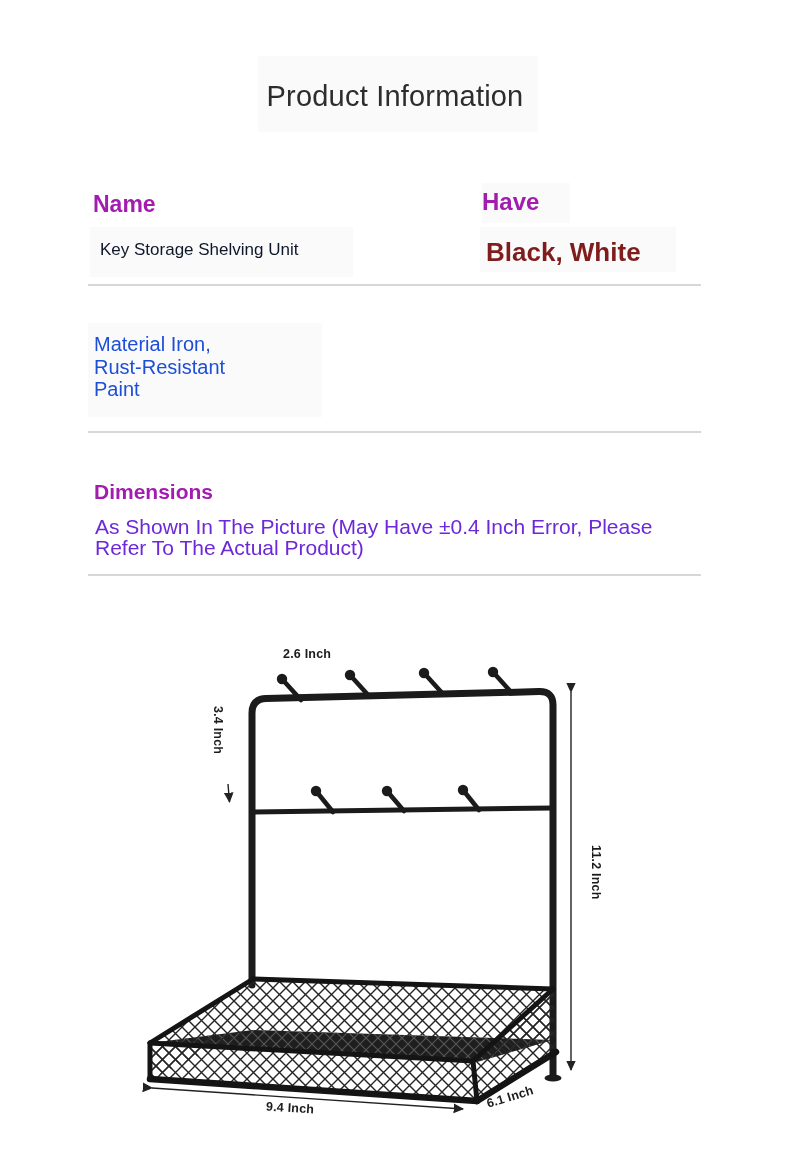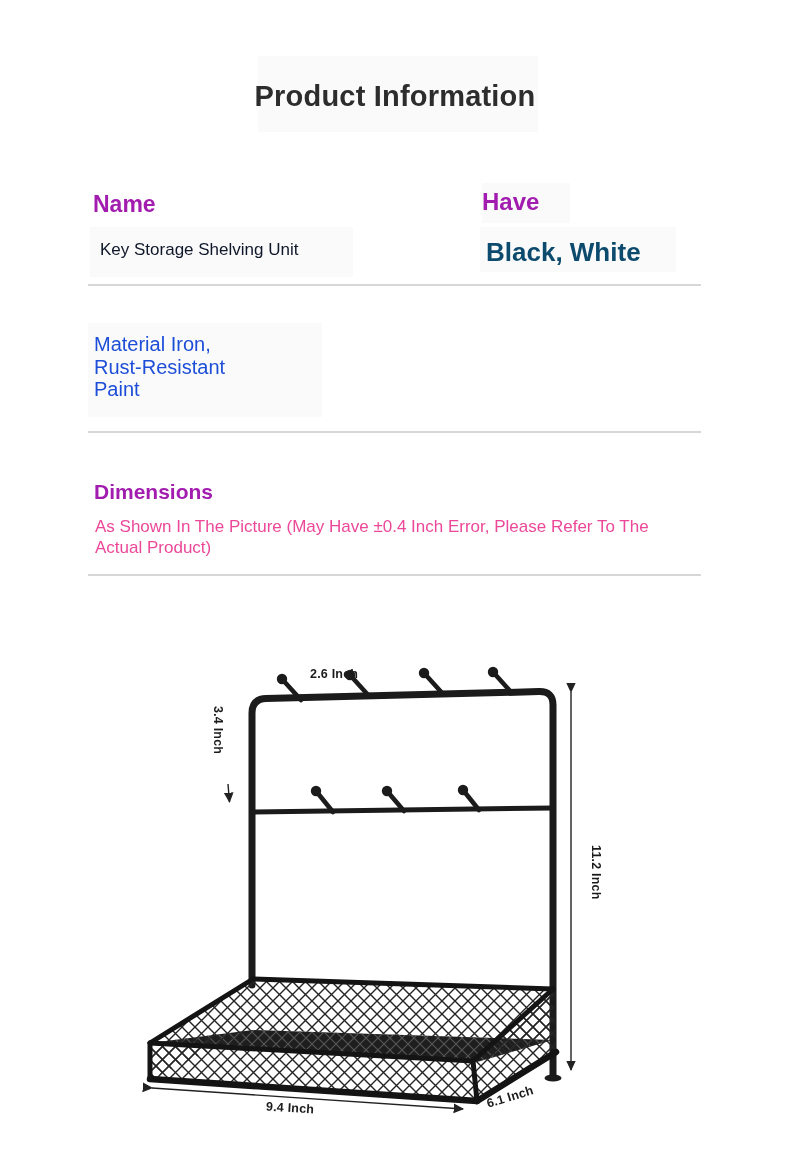--- a/index.html
+++ b/index.html
@@ -1,36 +1,36 @@
 <!DOCTYPE html>
 <html><head>
 <meta charset="utf-8">
 <style>
   html,body{margin:0;padding:0;background:#ffffff;}
   body{font-family:"Liberation Sans","DejaVu Sans",sans-serif;}
   .page{position:relative;width:790px;height:1149px;background:#ffffff;overflow:hidden;}
   .hl{position:absolute;background:#fafafa;}
   .page-title{position:absolute;left:0;top:80px;width:790px;text-align:center;
-    font-size:29px;font-weight:bold;color:#2d2d2d;letter-spacing:.2px;}
+    font-size:29px;font-weight:normal;color:#2d2d2d;letter-spacing:.2px;}
   .field-label{position:absolute;font-weight:bold;color:#a21caf;}
   .lbl-name{left:93px;top:191px;font-size:23px;}
   .lbl-color{left:482px;top:188px;font-size:24px;}
   .lbl-dimensions{left:94px;top:480px;font-size:21px;}
   .val-name{position:absolute;left:100px;top:240px;font-size:17px;color:#0f172a;}
-  .val-color{position:absolute;left:486px;top:237px;font-size:26px;font-weight:bold;color:#0c4a6e;}
+  .val-color{position:absolute;left:486px;top:237px;font-size:26px;font-weight:bold;color:#7f1d1d;}
   .material-text{position:absolute;left:94px;top:333px;font-size:20px;font-weight:500;
     color:#1d4ed8;line-height:22.5px;white-space:pre-line;}
-  .dimensions-note{position:absolute;left:95px;top:517px;width:585px;font-size:17px;
-    color:#ec4899;line-height:20.5px;}
+  .dimensions-note{position:absolute;left:95px;top:517px;width:585px;font-size:21px;
+    color:#6d28d9;line-height:20.5px;}
   .divider{position:absolute;left:88px;width:613px;height:2px;background:#d7d7d7;}
   .dv1{top:284px;} .dv2{top:431px;} .dv3{top:574px;}
   .figure-svg{position:absolute;left:0;top:0;width:790px;height:1149px;}
   .dim-label{position:absolute;font-size:12.5px;font-weight:600;color:#1b1b1b;
     letter-spacing:.2px;white-space:nowrap;}
-  .dim-hook{left:283px;top:667px;margin-left:27px;}
+  .dim-hook{left:283px;top:647px;}
   .dim-gap{left:211px;top:706px;writing-mode:vertical-rl;}
   .dim-height{left:589px;top:845px;writing-mode:vertical-rl;}
   .dim-width{left:266px;top:1101px;transform:rotate(3.5deg);}
   .dim-depth{left:487px;top:1097px;transform:rotate(-17deg);transform-origin:left center;}
 </style>
 </head>
 <body>
 
 <div class="page">
 

